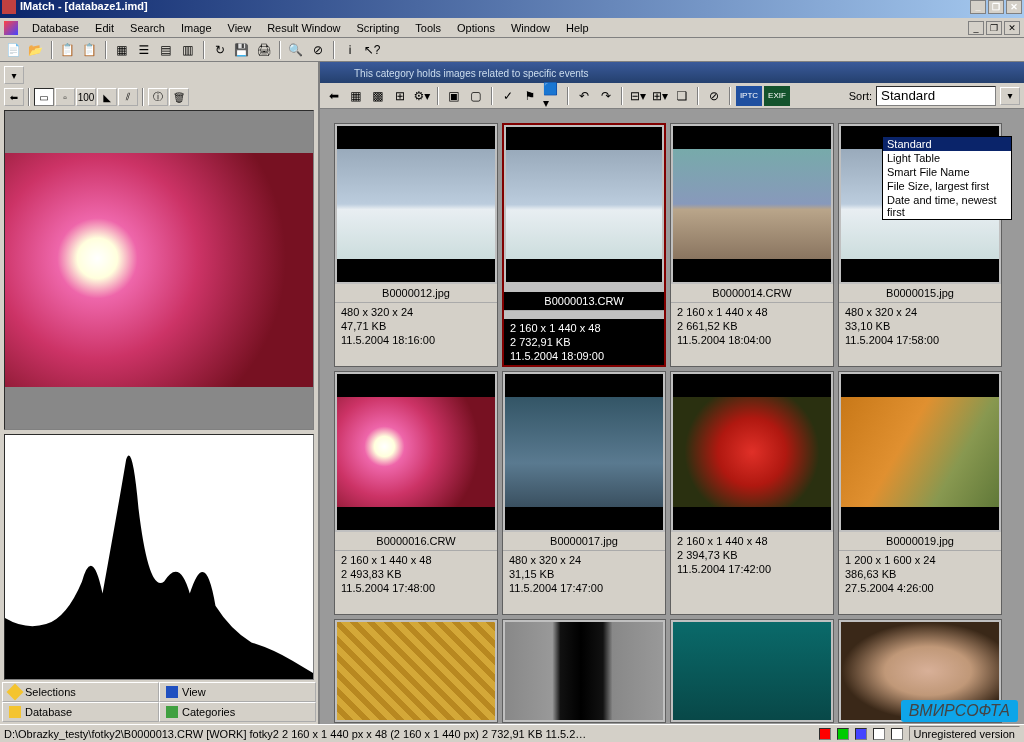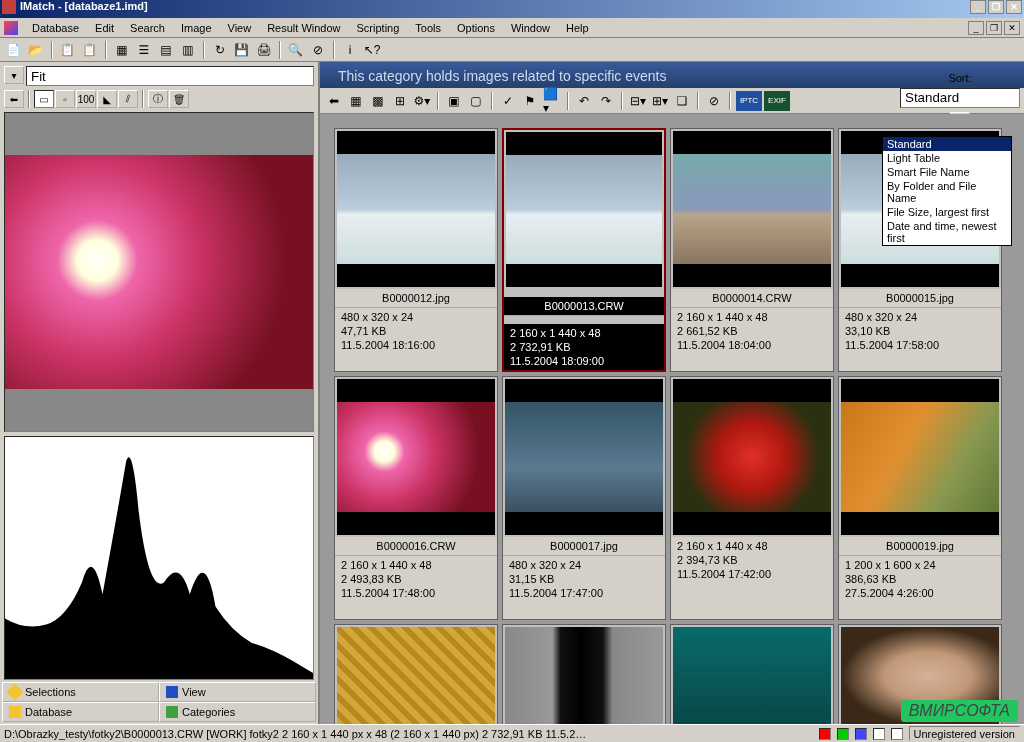--- a/index.html
+++ b/index.html
@@ -40,24 +40,24 @@
 .bottabs { display: flex; flex-wrap: wrap; }
 .btab { width: 50%; height: 20px; border: 1px outset #fff; background: #d4d0c8; display: flex; align-items: center; gap: 4px; padding: 0 6px; cursor: pointer; }
 .bico { width: 12px; height: 12px; }
 
 
 .cathdr { background: linear-gradient(to bottom, #3a5a9a, #24406e); color: #fff; padding: 4px 10px; display: flex; flex-direction: column; }
 .cathdr .row1 { display: flex; align-items: center; }
 .cathdr .ico { width: 16px; height: 16px; background: #f4c430; margin-right: 8px; }
 .cathdr .title { font-size: 16px; font-weight: bold; }
 .cathdr .count { margin-left: auto; font-size: 11px; }
-.cathdr .desc { font-size: 14px; color: #cde; margin-top: 2px; margin-left: 8px; }
+.cathdr .desc { font-size: 10px; color: #cde; margin-top: 2px; margin-left: 24px; }
 
 .tooltb { background: #d4d0c8; height: 26px; display: flex; align-items: center; padding: 0 4px; gap: 2px; border-bottom: 1px solid #808080; }
-.tooltb .sortbox { margin-left: auto; display: flex; align-items: center; gap: 4px; flex-direction: column; }
+.tooltb .sortbox { margin-left: auto; display: flex; align-items: center; gap: 4px; }
 .sortsel { width: 120px; height: 20px; border: 1px inset #808080; background: #fff; padding: 0 4px; }
 
 
 .grid { flex: 1; background: #9a9a9a; overflow: hidden; padding: 14px; display: flex; flex-wrap: wrap; gap: 4px; align-content: flex-start; position: relative; }
 .thumb { width: 164px; height: 244px; background: #c0c0c0; border: 1px solid #606060; display: flex; flex-direction: column; }
 .thumb.sel { border: 2px solid #800000; gap: 8px; }
 .thumb.sel .info { background: #000; color: #fff; }
 .timg { height: 156px; background: #000; display: flex; align-items: center; justify-content: center; position: relative; margin: 2px; }
 .fname { text-align: center; padding: 3px 2px; background: #d4d0c8; border-bottom: 1px solid #aaa; }
 .thumb.sel .fname { background: #000; color: #fff; }
@@ -69,21 +69,21 @@
 .dropdown { position: absolute; right: 12px; top: 136px; width: 130px; background: #fff; border: 1px solid #000; z-index: 100; font-size: 11px; }
 .dropdown div { padding: 1px 4px; cursor: pointer; }
 .dropdown div.hi { background: #0a246a; color: #fff; }
 
 
 .statusbar { height: 18px; background: #d4d0c8; border-top: 1px solid #fff; display: flex; align-items: center; padding: 0 4px; font-size: 11px; gap: 6px; }
 .statusbar .cell { border: 1px inset #d4d0c8; padding: 0 4px; height: 15px; display: flex; align-items: center; }
 .colbox { width: 12px; height: 12px; border: 1px inset #808080; }
 
 
-.wm { position: absolute; right: 6px; bottom: 20px; background: #22c55e; padding: 2px 8px; font-size: 16px; font-style: italic; color: #444; border-radius: 3px; }
+.wm { position: absolute; right: 6px; bottom: 20px; background: #0ea5e9; padding: 2px 8px; font-size: 16px; font-style: italic; color: #444; border-radius: 3px; }
 
 
 .fake-flower { background: radial-gradient(circle at 30% 45%, #fff 0%, #ffd 8%, #e6a 16%, #c36 40%, #712 75%); }
 .fake-snow { background: linear-gradient(to bottom, #9ab 0%, #bcd 50%, #e8eef2 55%, #cdd 100%); }
 .fake-rock { background: linear-gradient(to bottom, #7aa 0%, #89b 50%, #b9a58a 55%, #8a7560 100%); }
 .fake-palm { background: linear-gradient(to bottom, #356 0%, #5a7a90 60%, #3a5060 100%); }
 .fake-berry { background: radial-gradient(circle at 50% 50%, #e03028 0%, #b01810 35%, #2a3010 70%); }
 .fake-poppy { background: linear-gradient(120deg, #c87818 0%, #e09030 40%, #889850 70%, #607838 100%); }
 .fake-yellow { background: repeating-linear-gradient(45deg, #d4a838, #d4a838 6px, #b88820 6px, #b88820 12px); }
 .fake-door { background: linear-gradient(to right, #888 0%, #999 30%, #111 35%, #000 48%, #111 62%, #888 68%, #999 100%); }
@@ -143,21 +143,20 @@
   <div class="sep"></div>
   <div class="tbtn">ℹ</div>
   <div class="tbtn">↖?</div>
 </div>
 
 <div class="main">
 
   <div class="left">
     <div class="zoomrow">
       <div class="vbtn">▾</div>
-      <input class="zoomsel" value="Fit" style="">
     </div>
     <div class="viewbtns">
       <div class="vbtn">⬅</div>
       <div class="sep"></div>
       <div class="vbtn active">▭</div>
       <div class="vbtn">▫</div>
       <div class="vbtn">100</div>
       <div class="vbtn">◣</div>
       <div class="vbtn">⫽</div>
       <div class="sep"></div>
@@ -306,21 +305,20 @@
           </div>
         </div>
       </div>
   </div>
 </div>
 
 <div class="dropdown">
   <div class="hi">Standard</div>
   <div>Light Table</div>
   <div>Smart File Name</div>
-  <div>By Folder and File Name</div>
   <div>File Size, largest first</div>
   <div>Date and time, newest first</div>
 </div>
 
 <div class="statusbar">
   <span style="flex:1;overflow:hidden;white-space:nowrap">D:\Obrazky_testy\fotky2\B0000013.CRW [WORK]  fotky2  2 160 x 1 440 px x 48 (2 160 x 1 440 px)   2 732,91 KB  11.5.2…</span>
   <div class="colbox" style="background:#f00"></div>
   <div class="colbox" style="background:#0c0"></div>
   <div class="colbox" style="background:#44f"></div>
   <div class="colbox" style="background:#fff"></div>

